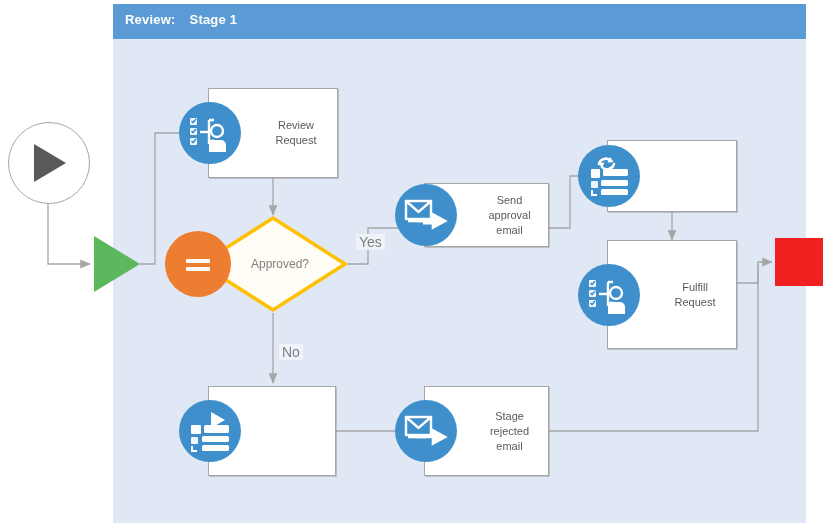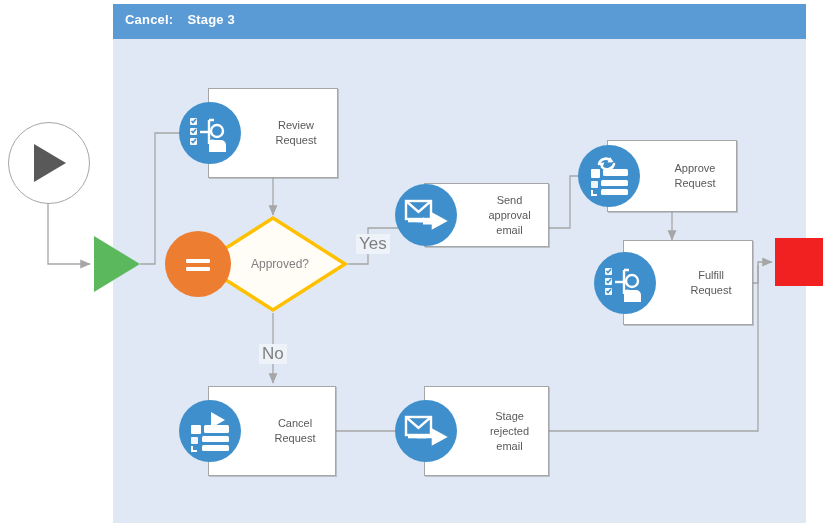--- a/index.html
+++ b/index.html
@@ -76,33 +76,33 @@
     display:flex;align-items:center;justify-content:center;
   }
   .green-tri{position:absolute;left:92px;top:234px;}
   .end-square{
     position:absolute;left:775px;top:238px;width:48px;height:48px;
     background:#f22121;
   }
 
   
   .wire-label{
-    position:absolute;color:#7f7f7f;font-size:17px;
+    position:absolute;color:#7f7f7f;font-size:14px;
     background:#eef3fa;padding:0 3px;
   }
 </style>
 </head>
 <body>
 
 <div id="canvas">
 
   <div class="stage-panel"></div>
   <div class="stage-header"></div>
   <div class="stage-header-text">
-    <span class="lbl">Cancel:</span><span>Stage 3</span>
+    <span class="lbl">Review:</span><span>Stage 1</span>
   </div>
 
   <svg id="wires">
     <defs>
       <marker id="arw" markerWidth="9" markerHeight="9" refX="7.5" refY="4" orient="auto">
         <path d="M0,0.6 L8,4 L0,7.4 z" fill="#a6a6a6"></path>
       </marker>
     </defs>
     <g stroke="#a6a6a6" stroke-width="1.3" fill="none">
 
@@ -168,21 +168,21 @@
     <div class="decision-icon">
       <svg width="34" height="34" viewBox="0 0 34 34">
         <rect x="5" y="12" width="24" height="4" rx="1" fill="#ffffff"></rect>
         <rect x="5" y="20" width="24" height="4" rx="1" fill="#ffffff"></rect>
       </svg>
     </div>
     <div class="decision-label">Approved?</div>
   </div>
 
   <div class="wire-label" style="left:356px;top:234px;">Yes</div>
-  <div class="wire-label" style="left:259px;top:344px;">No</div>
+  <div class="wire-label" style="left:279px;top:344px;">No</div>
 
   <div class="node" style="left:424px;top:183px;width:125px;height:64px;">
     <div class="node-icon">
       <svg width="46" height="46" viewBox="0 0 46 46">
         <g fill="none" stroke="#ffffff" stroke-width="2.4">
           <rect x="3" y="9" width="25" height="18"></rect>
           <path d="M3,9 L15.5,20 L28,9"></path>
         </g>
         <path d="M5,29 L23,29" stroke="#ffffff" stroke-width="2.6" fill="none"></path>
         <path d="M20,25.5 L20,32.5 L33,32.5 L33,26 L43,29 L33,34 L33,29" fill="#ffffff"></path>
@@ -204,24 +204,23 @@
           <path d="M5,37 L5,43 L11,43 L11,41 L7,41 L7,37 z"></path>
         </g>
         <g fill="none" stroke="#ffffff" stroke-width="2.6" stroke-linecap="round">
           <path d="M13,11 a7,7 0 0 1 12,-3"></path>
           <path d="M28,11 a7,7 0 0 1 -12,3"></path>
         </g>
         <path d="M24,4 L27.5,9 L21.5,9.5 z" fill="#ffffff"></path>
         <path d="M16,15 L12.5,10 L18.5,9.5 z" fill="#ffffff"></path>
       </svg>
     </div>
-    <div class="node-label">Approve Request</div>
-  </div>
-
-  <div class="node" style="left:623px;top:240px;width:130px;height:85px;">
+  </div>
+
+  <div class="node" style="left:607px;top:240px;width:130px;height:109px;">
     <div class="node-icon">
       <svg width="46" height="46" viewBox="0 0 46 46">
         <g fill="#ffffff">
           <rect x="3" y="8" width="7" height="7" rx="1" opacity=".95"></rect>
           <rect x="3" y="18" width="7" height="7" rx="1" opacity=".95"></rect>
           <rect x="3" y="28" width="7" height="7" rx="1" opacity=".95"></rect>
         </g>
         <g stroke="#3f8fcc" stroke-width="1.6" fill="none">
           <path d="M4.5,11 L6,12.6 L9,9"></path>
           <path d="M4.5,21 L6,22.6 L9,19"></path>
@@ -244,21 +243,20 @@
         <g fill="#ffffff">
           <rect x="4" y="17" width="10" height="9" rx="1"></rect>
           <rect x="17" y="17" width="25" height="8" rx="1.5"></rect>
           <rect x="4" y="29" width="7" height="7" rx="1" opacity=".92"></rect>
           <rect x="15" y="28" width="27" height="6" rx="1.5"></rect>
           <rect x="15" y="37" width="27" height="6" rx="1.5"></rect>
           <path d="M4,38 L4,44 L10,44 L10,42 L6,42 L6,38 z"></path>
         </g>
       </svg>
     </div>
-    <div class="node-label">Cancel Request</div>
   </div>
 
   <div class="node" style="left:424px;top:386px;width:125px;height:90px;">
     <div class="node-icon">
       <svg width="46" height="46" viewBox="0 0 46 46">
         <g fill="none" stroke="#ffffff" stroke-width="2.4">
           <rect x="3" y="9" width="25" height="18"></rect>
           <path d="M3,9 L15.5,20 L28,9"></path>
         </g>
         <path d="M5,29 L23,29" stroke="#ffffff" stroke-width="2.6" fill="none"></path>

